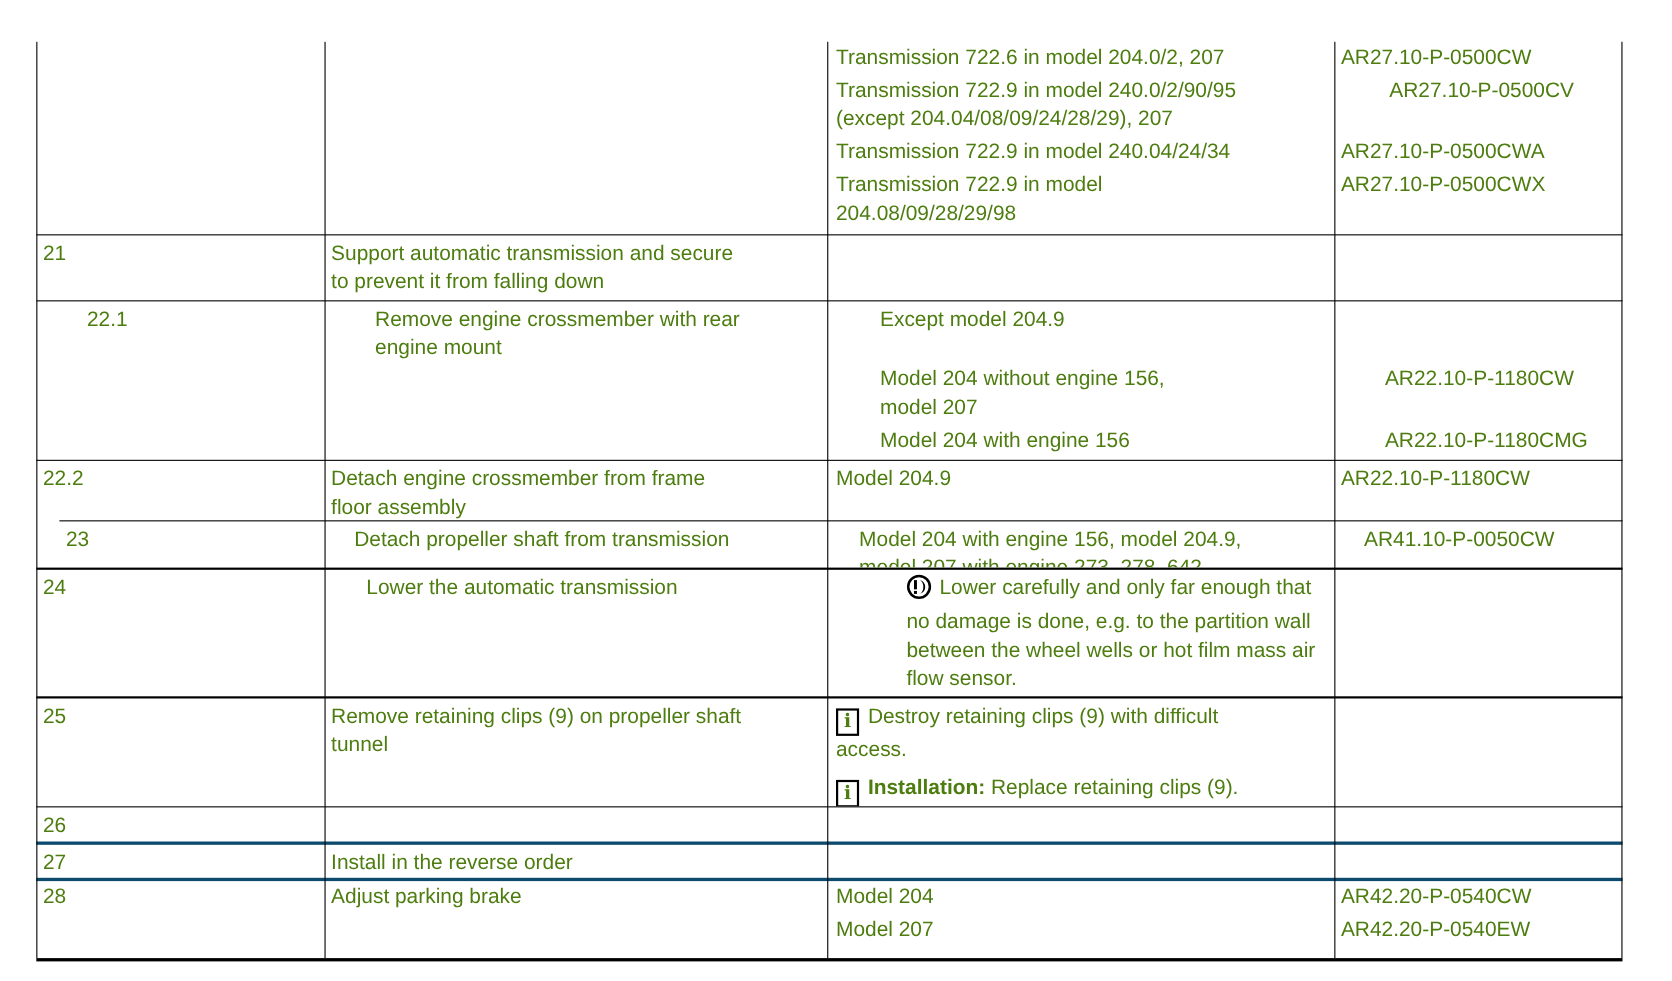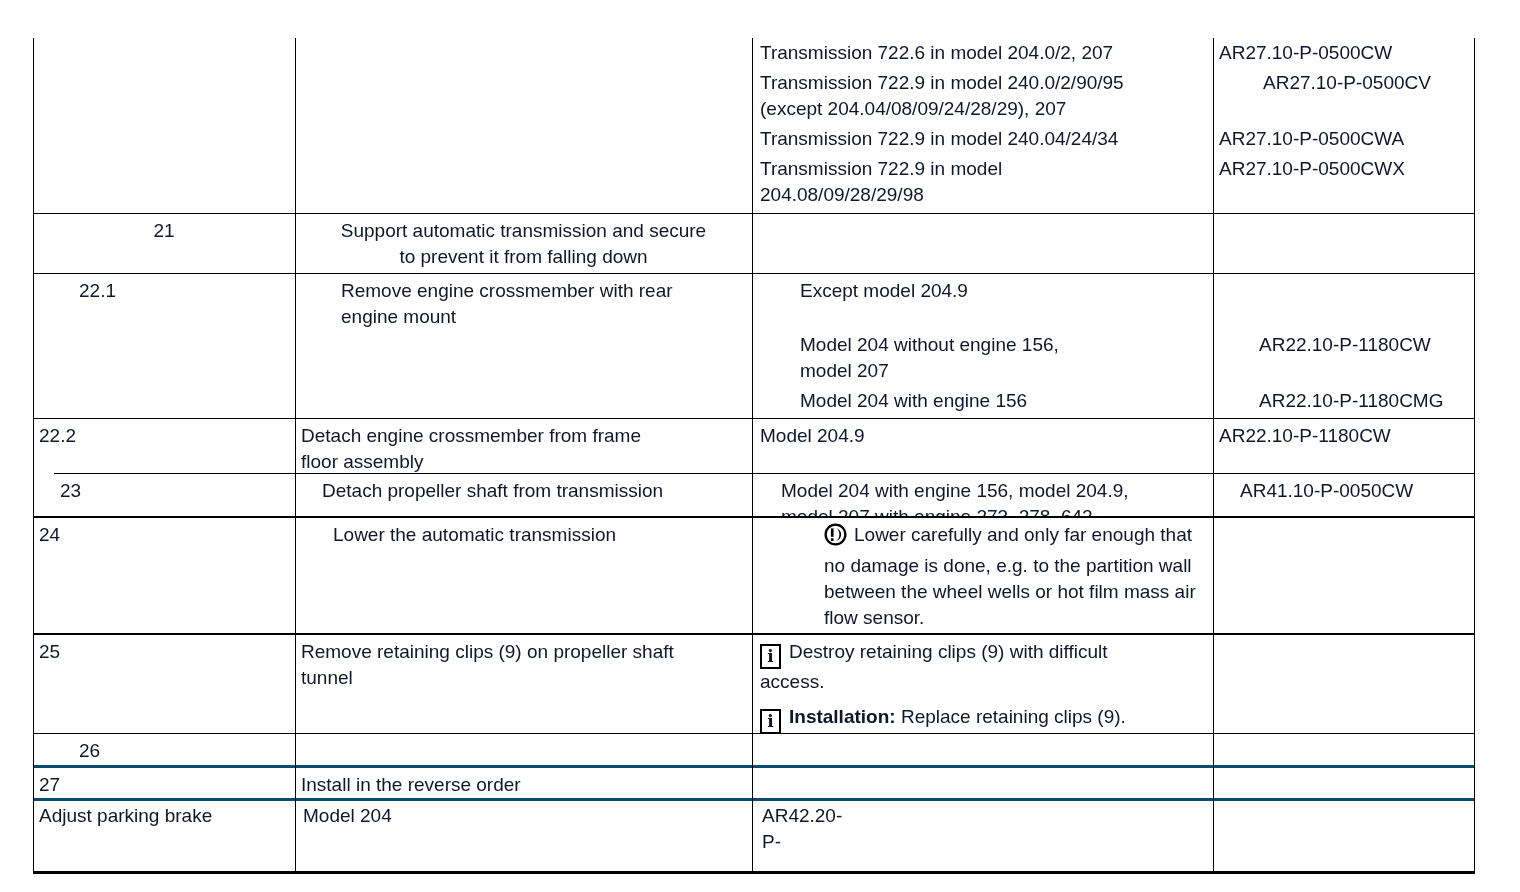--- a/index.html
+++ b/index.html
@@ -1,17 +1,17 @@
 <!DOCTYPE html>
 <html><head>
 <meta charset="utf-8">
 <style>
   html,body{margin:0;padding:0;background:#fff;}
   .page{position:relative;width:1520px;height:892px;background:#fff;overflow:hidden;
-        font-family:"Liberation Sans","DejaVu Sans",sans-serif;color:#0f172a;font-size:19px;line-height:26px;}
+        font-family:"Liberation Sans","DejaVu Sans",sans-serif;color:#4d7c0f;font-size:19px;line-height:26px;}
   .svc-table{position:absolute;left:33px;top:38px;width:1442px;height:833px;border-bottom:3px solid #000;box-sizing:content-box;}
   .vline{position:absolute;top:0;bottom:0;width:1px;background:#000;}
   .row{display:grid;grid-template-columns:262px 457px 1fr;box-sizing:border-box;overflow:hidden;}
   .bt-none{border-top:none;}
   .bt-thin{border-top:1px solid #000;}
   .bt-medium{border-top:2px solid #000;}
   .bt-thick{border-top:3px solid #0c4a6e;}
   .cell{padding:var(--pt,4px) 6px 0 6px;}
   .desc{white-space:pre-line;}
   .entrieswrap{display:flex;flex-direction:column;padding-top:var(--pt,4px);}
@@ -49,21 +49,21 @@
               <div class="cond"><span class="cond-text">Transmission 722.9 in model 240.04/24/34</span></div>
               <div class="code">AR27.10-P-0500CWA</div>
             </div>
             <div class="entry" style="margin-top: 4px;">
               <div class="cond"><span class="cond-text">Transmission 722.9 in model
 204.08/09/28/29/98</span></div>
               <div class="code">AR27.10-P-0500CWX</div>
             </div>
           </div>
         </div>
-        <div class="row bt-thin" style="height: 60px; text-align: center;">
+        <div class="row bt-thin" style="height: 60px;">
           <div class="cell num">21</div>
           <div class="cell desc">Support automatic transmission and secure
 to prevent it from falling down</div>
           <div class="entrieswrap"></div>
         </div>
         <div class="row bt-thin" style="height: 145px; padding-left: 40px;">
           <div class="cell num">22.1</div>
           <div class="cell desc">Remove engine crossmember with rear
 engine mount</div>
           <div class="entrieswrap">
@@ -131,30 +131,31 @@
               <div class="cond"><span class="icon-info">i</span><span class="cond-text">Destroy retaining clips (9) with difficult
 access.</span></div>
               <div class="code"></div>
             </div>
             <div class="entry" style="margin-top: 9px;">
               <div class="cond"><span class="icon-info">i</span><b>Installation: </b><span class="cond-text">Replace retaining clips (9).</span></div>
               <div class="code"></div>
             </div>
           </div>
         </div>
-        <div class="row bt-thin" style="height: 32px; padding-left: 40px;">
+        <div class="row bt-thin" style="height: 32px;">
           <div class="cell num">26</div>
           <div class="entrieswrap"></div>
         </div>
         <div class="row bt-thick" style="height: 33px;">
           <div class="cell num">27</div>
           <div class="cell desc">Install in the reverse order</div>
           <div class="entrieswrap"></div>
         </div>
         <div class="row bt-thick" style="height: 61px; --pt: 2px;">
+          <div class="cell num">28</div>
           <div class="cell desc">Adjust parking brake</div>
           <div class="entrieswrap">
             <div class="entry">
               <div class="cond"><span class="cond-text">Model 204</span></div>
               <div class="code">AR42.20-P-0540CW</div>
             </div>
             <div class="entry" style="margin-top: 4px;">
               <div class="cond"><span class="cond-text">Model 207</span></div>
               <div class="code">AR42.20-P-0540EW</div>
             </div>

